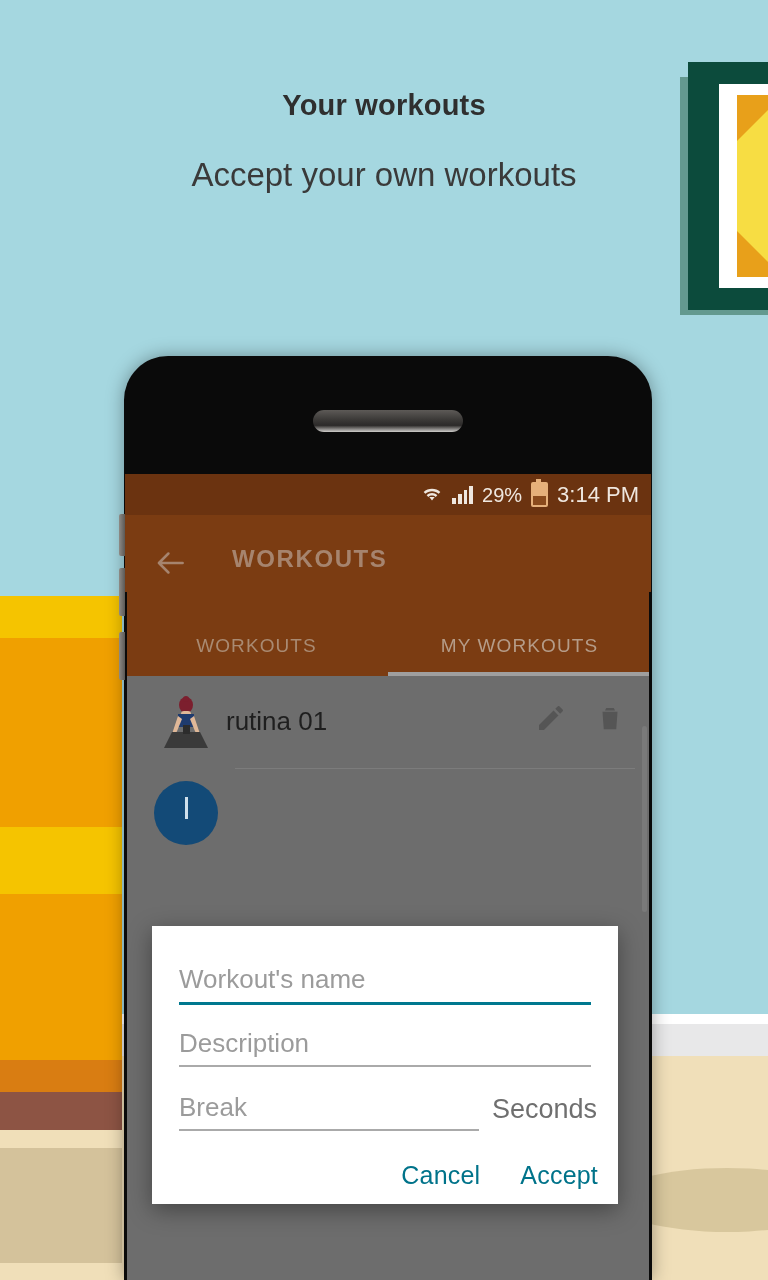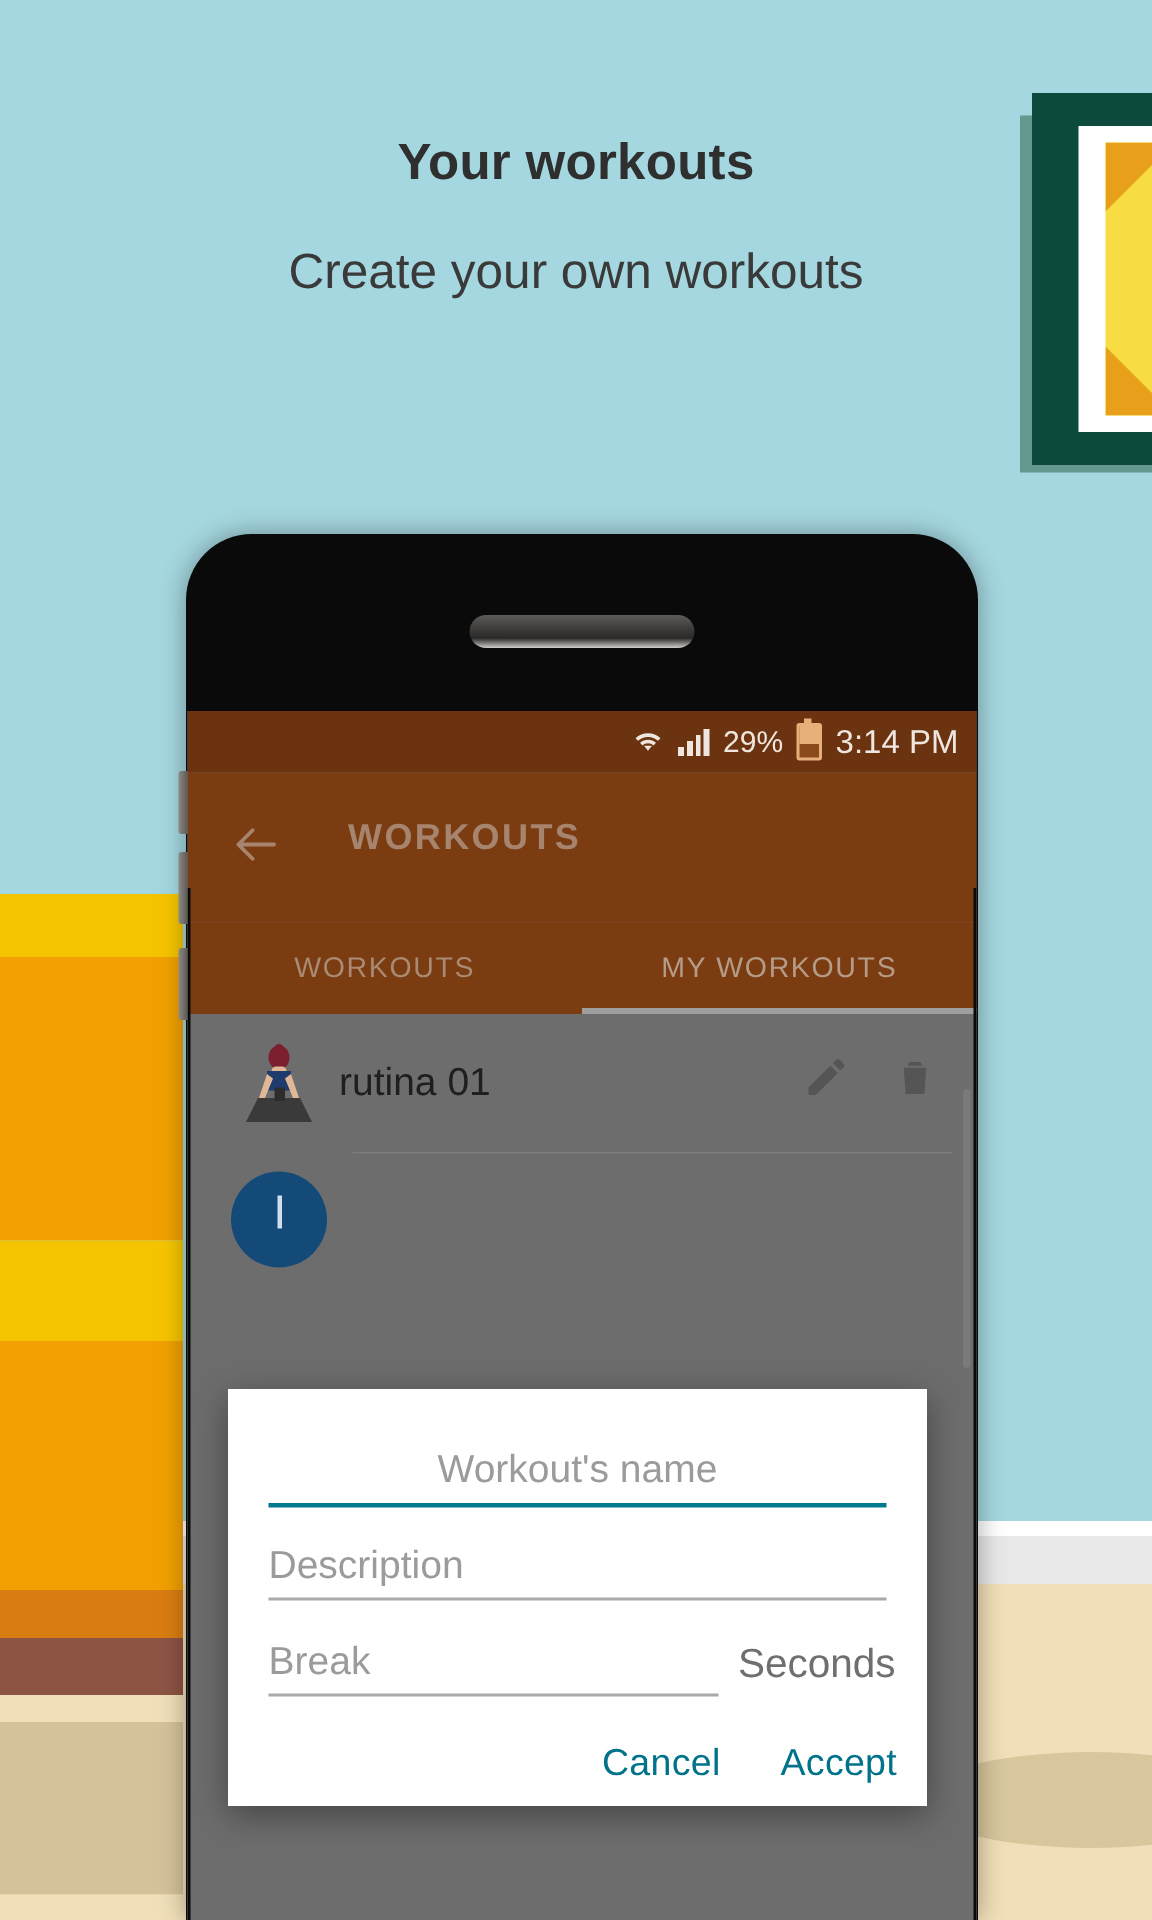--- a/index.html
+++ b/index.html
@@ -24,21 +24,21 @@
   
   .frame-shadow{position:absolute;left:680px;top:77px;width:88px;height:238px;background:#63998f;}
   .frame{position:absolute;left:688px;top:62px;width:80px;height:248px;background:#0c4b3c;}
   .frame-mat{position:absolute;left:719px;top:84px;width:49px;height:204px;background:#ffffff;}
   .frame-art{position:absolute;left:737px;top:95px;width:31px;height:182px;background:#f7dd43;overflow:hidden;}
   .art-tri-top{position:absolute;left:0;top:0;width:0;height:0;border-top:46px solid #e8a01a;border-right:46px solid transparent;}
   .art-tri-bottom{position:absolute;left:0;bottom:0;width:0;height:0;border-bottom:46px solid #e8a01a;border-right:46px solid transparent;}
 
   
   .heading-wrap{position:absolute;left:0;top:88px;width:768px;text-align:center;}
-  .h-title{font-size:34px;font-weight:bold;color:#2f2f2f;letter-spacing:.2px;line-height:1.2;}
+  .h-title{font-size:29px;font-weight:bold;color:#2f2f2f;letter-spacing:.2px;line-height:1.2;}
   .h-sub{margin-top:32px;font-size:33px;font-weight:normal;color:#3a3a3a;line-height:1.2;}
 
   
   .phone{position:absolute;left:124px;top:356px;width:528px;height:924px;
          background:#0a0a0a;border-radius:44px 44px 0 0;
          box-shadow:0 0 18px rgba(0,0,0,.35);}
   .phone-speaker{position:absolute;left:189px;top:54px;width:150px;height:22px;border-radius:11px;
          background:linear-gradient(180deg,#5d5a57 0%,#3b3937 45%,#2c2a29 70%,#cfcdca 100%);}
   .side-btn{position:absolute;left:-5px;width:8px;border-radius:2px 0 0 2px;
          background:linear-gradient(90deg,#8e8b86,#4a4845);}
@@ -90,21 +90,21 @@
   .row2-label{position:absolute;left:110px;top:30px;font-size:26px;color:#1f1f1f;}
 
   .scrollbar{position:absolute;right:4px;top:252px;width:5px;height:186px;background:#7a7a7a;border-radius:3px;}
 
   
   .dialog{position:absolute;left:27px;top:452px;width:466px;height:278px;background:#ffffff;
           box-shadow:0 6px 22px rgba(0,0,0,.38);}
   .field{position:absolute;left:27px;}
   .field .ph{font-size:26px;color:#9b9b9b;line-height:1;}
   .underline{position:absolute;height:2px;}
-  .f1{top:40px;width:412px;text-align:center;}
+  .f1{top:40px;width:412px;}
   .f1 .underline{left:0;top:36px;width:412px;height:3px;background:#00788f;}
   .f2{top:104px;width:412px;}
   .f2 .underline{left:0;top:35px;width:412px;background:#aaaaaa;}
   .f3{top:168px;width:412px;}
   .f3 .underline{left:0;top:35px;width:300px;background:#aaaaaa;}
   .seconds{position:absolute;left:340px;top:168px;font-size:27px;color:#6f6f6f;}
   .dlg-actions{position:absolute;right:20px;bottom:14px;display:flex;gap:40px;align-items:center;justify-content:space-between;}
   .dlg-btn{font-size:25px;color:#00738a;letter-spacing:.2px;}
 
   
@@ -137,21 +137,21 @@
   <div class="frame-shadow"></div>
   <div class="frame"></div>
   <div class="frame-mat"></div>
   <div class="frame-art">
     <div class="art-tri-top"></div>
     <div class="art-tri-bottom"></div>
   </div>
 
   <div class="heading-wrap">
     <div class="h-title">Your workouts</div>
-    <div class="h-sub">Create your own workouts</div>
+    <div class="h-sub">Accept your own workouts</div>
   </div>
 
   <div class="phone">
     <div class="phone-speaker"></div>
     <div class="side-btn b1"></div>
     <div class="side-btn b2"></div>
     <div class="side-btn b3"></div>
 
     <div class="screen">
 

